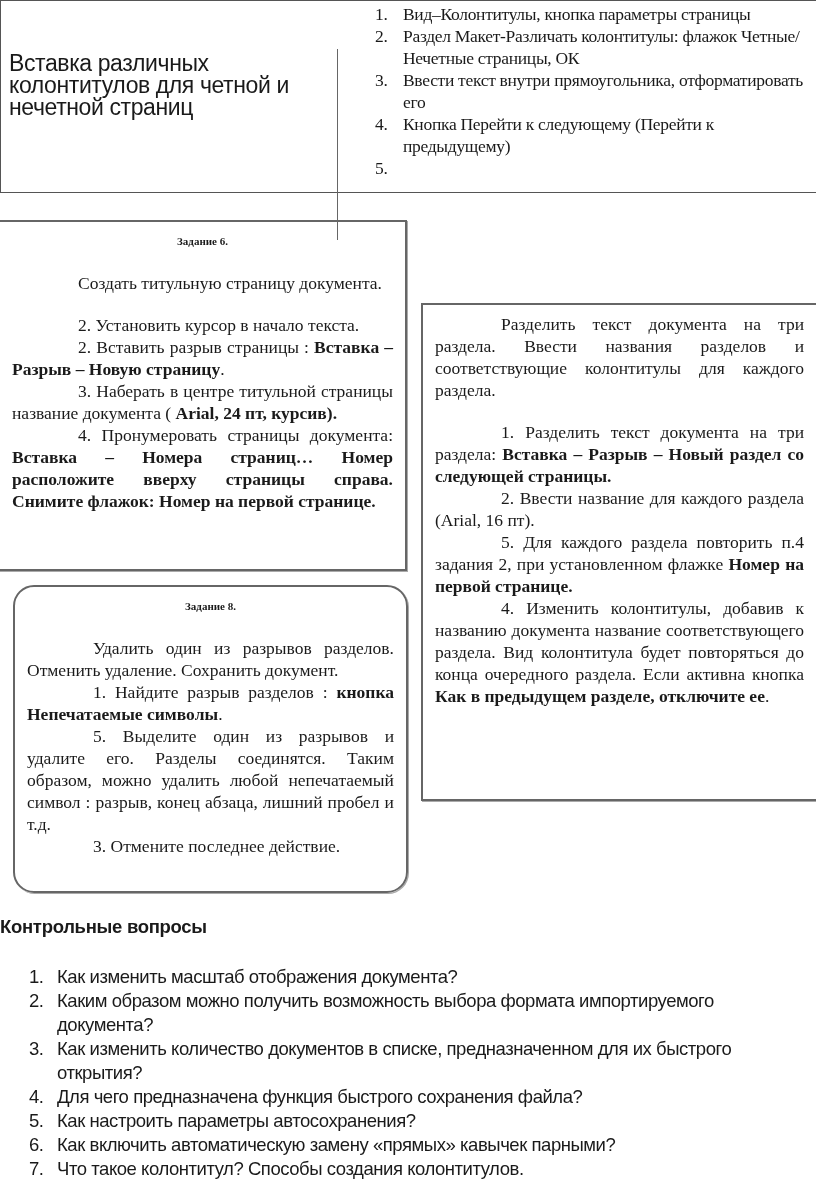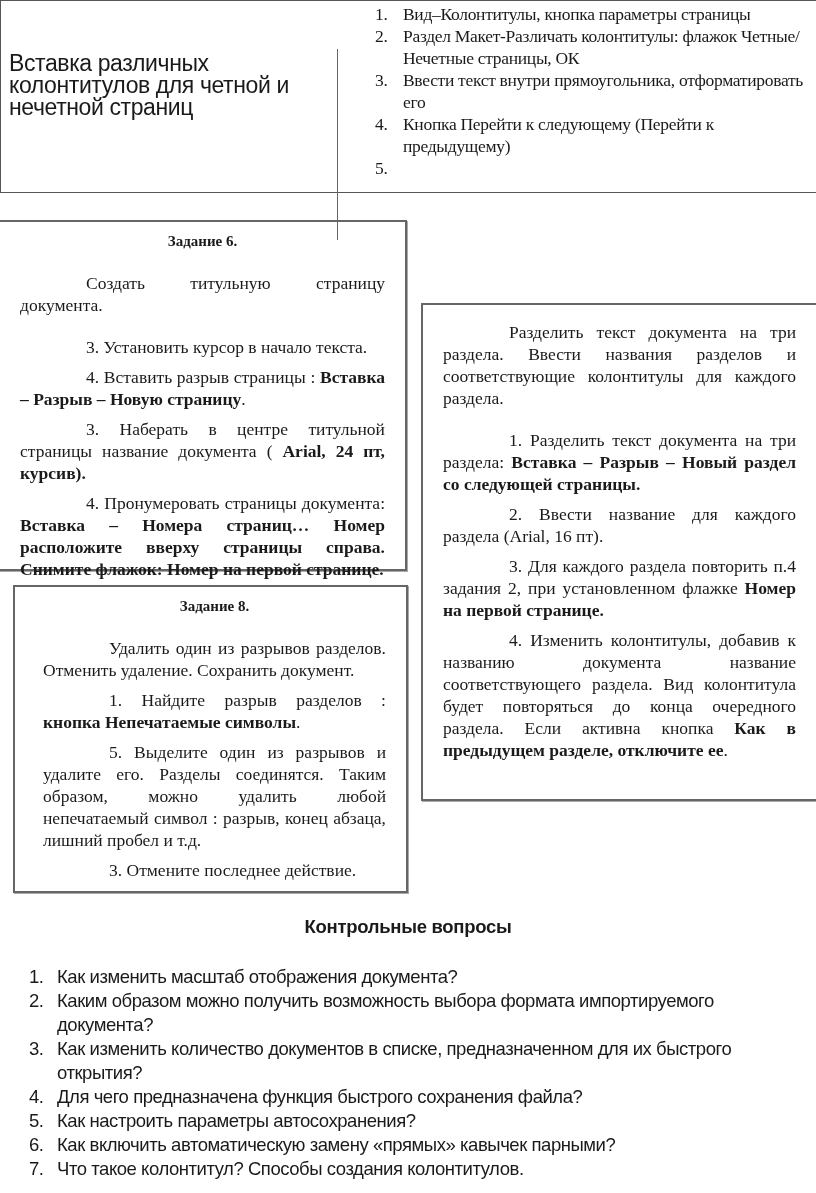--- a/index.html
+++ b/index.html
@@ -27,32 +27,32 @@
   }
   .cell-right ol { margin: 0; padding: 0; list-style: none; }
   .cell-right li { position: relative; padding-left: 64px; margin-bottom: 0; }
   .cell-right li .num { position: absolute; left: 36px; }
 
   .box {
     position: absolute; border: 2px solid #666; box-sizing: border-box;
     font-size: 17.5px; line-height: 22px; text-align: justify;
     box-shadow: 1px 1px 0 #aaa;
   }
-  .box .title { text-align: center; font-weight: bold; font-size: 15px; margin-bottom: 20px; }
-  .box p { margin: 8px; }
+  .box .title { text-align: center; font-weight: bold; font-size: 11px; margin-bottom: 20px; }
+  .box p { margin: 0; }
   .box .ind { text-indent: 66px; }
   .box .gap { margin-top: 20px; }
   .box b { font-weight: bold; }
 
   #task6 { left: -2px; top: 220px; width: 409px; height: 351px; padding: 8px 12px 0 12px; }
   #task7 { left: 421px; top: 303px; width: 397px; height: 498px; padding: 8px 12px 0 12px; }
-  #task8 { left: 13px; top: 585px; width: 395px; height: 308px; padding: 8px 12px 0 20px; overflow: hidden; }
+  #task8 { left: 13px; top: 585px; width: 395px; height: 308px; padding: 8px 12px 0 12px; overflow: hidden; border-radius: 21px; }
 
   .section-title {
-    position: absolute; left: 0; width: 816px; top: 916px; text-align: center;
+    position: absolute; left: 0; width: 816px; top: 916px; 
     font-family: "Liberation Sans Narrow", "Liberation Sans", sans-serif;
     font-weight: bold; font-size: 18.5px; letter-spacing: -0.3px;
   }
   .questions {
     position: absolute; left: 0; top: 965px; width: 830px;
     font-family: "Liberation Sans Narrow", "Liberation Sans", sans-serif;
     font-size: 18.5px; line-height: 24px; letter-spacing: -0.45px; white-space: nowrap;
   }
   .questions ol { margin: 0; padding: 0; list-style: none; }
   .questions li { position: relative; padding-left: 57px; }
@@ -70,31 +70,31 @@
       <li><span class="num">3.</span><span>Ввести текст внутри прямоугольника, отформатировать его</span></li>
       <li><span class="num">4.</span><span>Кнопка Перейти к следующему (Перейти к предыдущему)</span></li>
       <li><span class="num">5.</span></li>
     </ol>
   </div>
 </div>
 
 <div class="box" id="task6">
   <div class="title">Задание 6.</div>
   <p class="ind">Создать титульную страницу документа.</p>
-  <p class="ind gap">3. Установить курсор в начало текста.</p>
-  <p class="ind"><span>4. Вставить разрыв страницы : </span><b>Вставка – Разрыв – Новую страницу</b><span>.</span></p>
+  <p class="ind gap">2. Установить курсор в начало текста.</p>
+  <p class="ind"><span>2. Вставить разрыв страницы : </span><b>Вставка – Разрыв – Новую страницу</b><span>.</span></p>
   <p class="ind"><span>3. Наберать в центре титульной страницы название документа ( </span><b>Arial, 24 пт, курсив).</b></p>
   <p class="ind"><span>4. Пронумеровать страницы документа: </span><b>Вставка – Номера страниц… Номер расположите вверху страницы справа. Снимите флажок: Номер на первой странице.</b></p>
 </div>
 
 <div class="box" id="task7">
   <p class="ind">Разделить текст документа на три раздела. Ввести названия разделов и соответствующие колонтитулы для каждого раздела.</p>
   <p class="ind gap"><span>1. Разделить текст документа на три раздела: </span><b>Вставка – Разрыв – Новый раздел со следующей страницы.</b></p>
   <p class="ind">2. Ввести название для каждого раздела (Arial, 16 пт).</p>
-  <p class="ind"><span>3. Для каждого раздела повторить п.4 задания 2, при установленном флажке </span><b>Номер на первой странице.</b></p>
+  <p class="ind"><span>5. Для каждого раздела повторить п.4 задания 2, при установленном флажке </span><b>Номер на первой странице.</b></p>
   <p class="ind"><span>4. Изменить колонтитулы, добавив к названию документа название соответствующего раздела. Вид колонтитула будет повторяться до конца очередного раздела. Если активна кнопка </span><b>Как в предыдущем разделе, отключите ее</b><span>.</span></p>
 </div>
 
 <div class="box" id="task8">
   <div class="title">Задание 8.</div>
   <p class="ind">Удалить один из разрывов разделов. Отменить удаление. Сохранить документ.</p>
   <p class="ind"><span>1. Найдите разрыв разделов : </span><b>кнопка Непечатаемые символы</b><span>.</span></p>
   <p class="ind">5. Выделите один из разрывов и удалите его. Разделы соединятся. Таким образом, можно удалить любой непечатаемый символ : разрыв, конец абзаца, лишний пробел и т.д.</p>
   <p class="ind">3. Отмените последнее действие.</p>
 </div>

